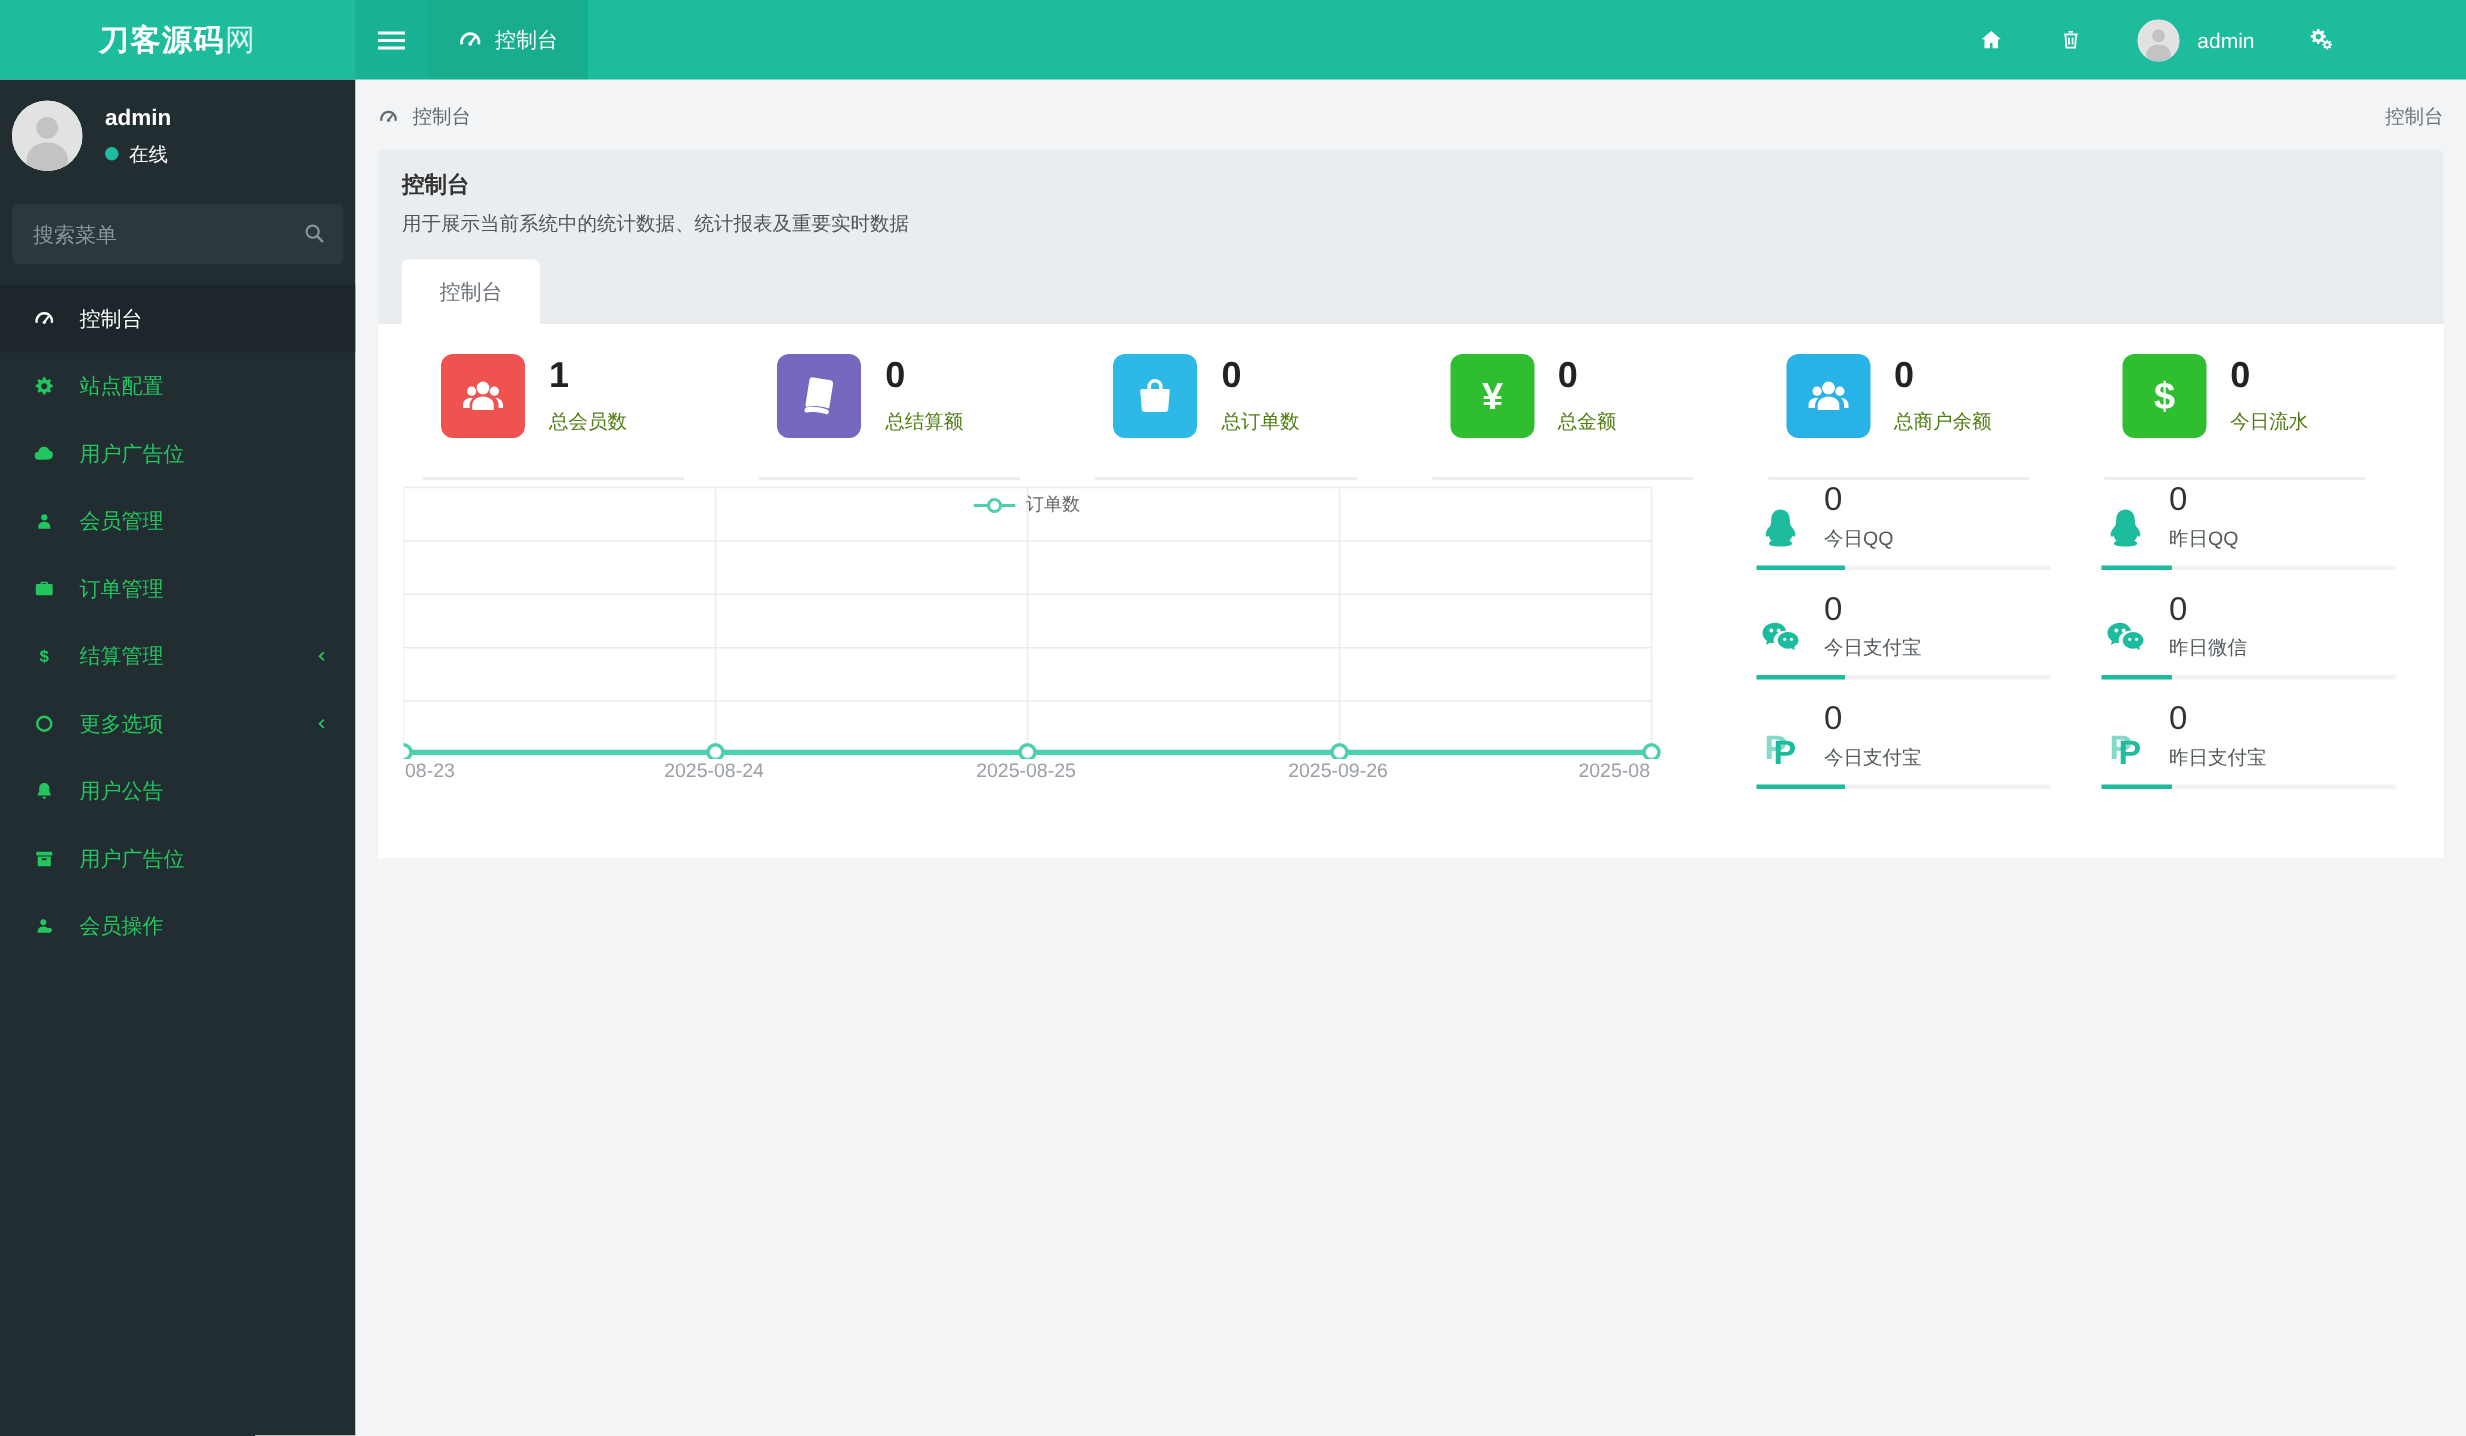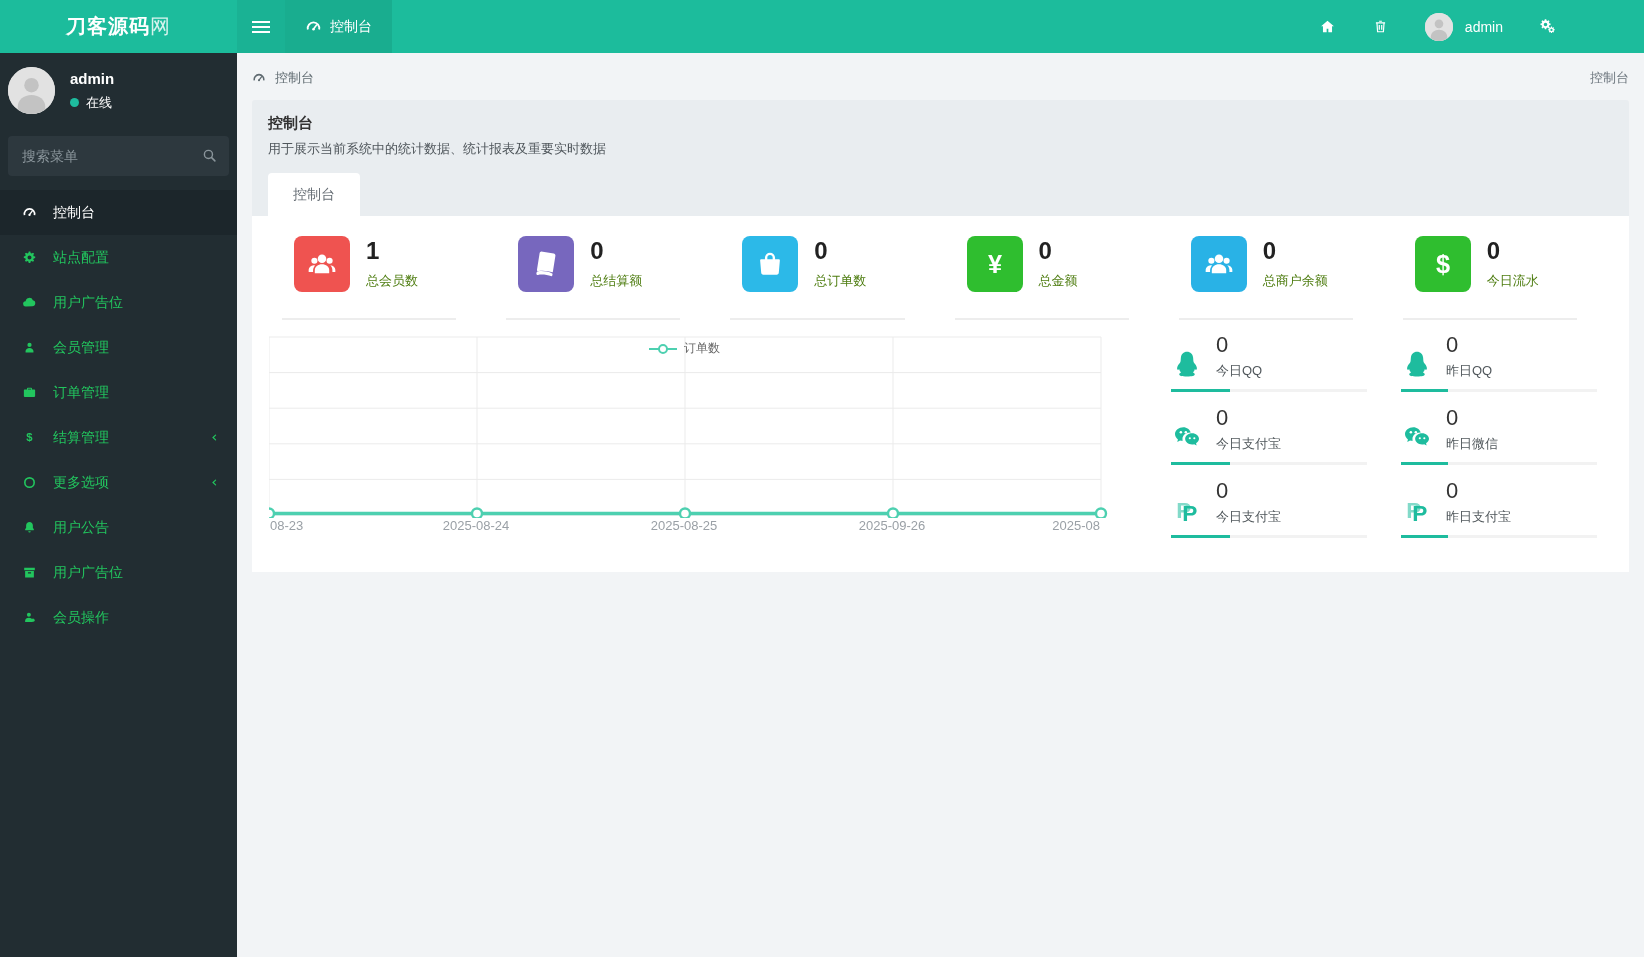--- a/index.html
+++ b/index.html
@@ -61,21 +61,21 @@
   .stats-row { display:flex; }
   .stat-col { flex:1; min-width:0; }
   .stat-card { display:flex; align-items:center; gap:16px; padding-left:26px; }
   .stat-ic { width:56px; height:56px; border-radius:8px; display:flex; align-items:center; justify-content:center; color:#fff; flex:0 0 56px; }
   .stat-ic svg { width:32px; height:32px; }
   .stat-val { font-size:24px; font-weight:bold; color:#222; line-height:1.1; }
   .stat-lbl { font-size:13px; color:#4d7c0f; margin-top:8px; white-space:nowrap; }
   .stat-divider { height:2px; background:#ededed; margin:26px 36px 0 14px; }
 
   
-  .row2 { display:flex; margin-top:14px; }
+  .row2 { display:flex; margin-top:2px; }
   .chart-wrap { width:846px; height:206px; position:relative; overflow:hidden; }
   .chart-wrap svg.plot { position:absolute; top:0; left:1px; }
   .legend { position:absolute; top:6px; left:0; width:833px; display:flex; justify-content:center; align-items:center; gap:7px; font-size:12px; color:#666; cursor:pointer; }
   .x-tick { position:absolute; top:184px; font-size:13px; color:#9aa0a6; white-space:nowrap; }
   .mini-col { width:196px; }
   .mini-col.first { margin-left:auto; }
   .mini-col.second { margin-left:34px; margin-right:16px; }
   .mini-stat { margin-bottom:15px; }
   .ms-top { display:flex; align-items:flex-end; gap:13px; padding-bottom:9px; }
   .ms-ic { width:32px; height:32px; color:#1ebc9e; flex:0 0 32px; }

